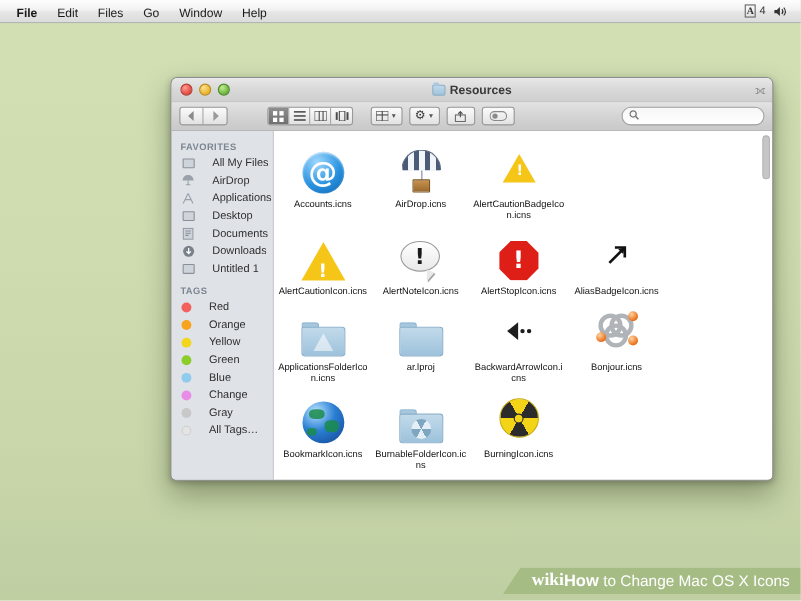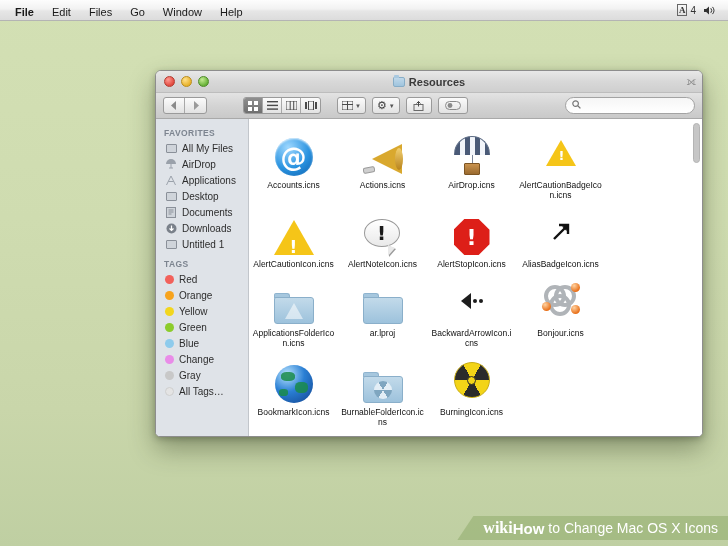--- a/index.html
+++ b/index.html
@@ -83,21 +83,21 @@
                  width:100%; font-family:"Liberation Sans",sans-serif; color:#333; }
 
   
   #wbody{ display:flex; height:319px; }
   #sidebar{
     width:93px; background:#dfe3e8; border-right:1px solid #c2c6cb;
     padding-top:6px; font-size:10px; color:#2d2d2d; overflow:hidden;
   }
   .sb-head{ font-size:8.5px; font-weight:bold; color:#7d8590; letter-spacing:.4px;
             padding:3px 0 2px 8px; text-transform:uppercase; }
-  .sb-item{ display:flex; align-items:center; gap:5px; padding:1.5px 0 1.5px 9px; height:16px; }
+  .sb-item{ display:flex; align-items:center; gap:16px; padding:1.5px 0 1.5px 9px; height:16px; }
   .sb-ic{ width:12px; height:11px; flex:none; display:flex; align-items:center; justify-content:center;
           font-size:9px; color:#7a818a; }
   .sq{ width:11px; height:9px; border:1.2px solid #8a9099; border-radius:1px; background:#cfd4da; }
   .dot{ width:9px; height:9px; border-radius:50%; flex:none; }
   .sb-label{ white-space:nowrap; overflow:hidden; }
 
   
   #grid{
     flex:1; background:#fff; position:relative; overflow:hidden;
     padding:9px 0 0 0;
@@ -424,30 +424,20 @@
 
       <div class="row">
         <div class="cell">
           <div class="ic">
               <div class="i-accounts">@</div>
             </div>
           <div class="nm">Accounts.icns</div>
         </div>
         <div class="cell">
           <div class="ic">
-            <div class="i-megaphone">
-                <div class="cone"></div>
-                <div class="cone2"></div>
-                <div class="handle"></div>
-              </div>
-          </div>
-          <div class="nm">Actions.icns</div>
-        </div>
-        <div class="cell">
-          <div class="ic">
             <div class="i-parachute">
                 <div class="canopy"></div>
                 <div class="str"></div>
                 <div class="box"></div>
               </div>
           </div>
           <div class="nm">AirDrop.icns</div>
         </div>
         <div class="cell">
           <div class="ic" style="align-items:center;">

